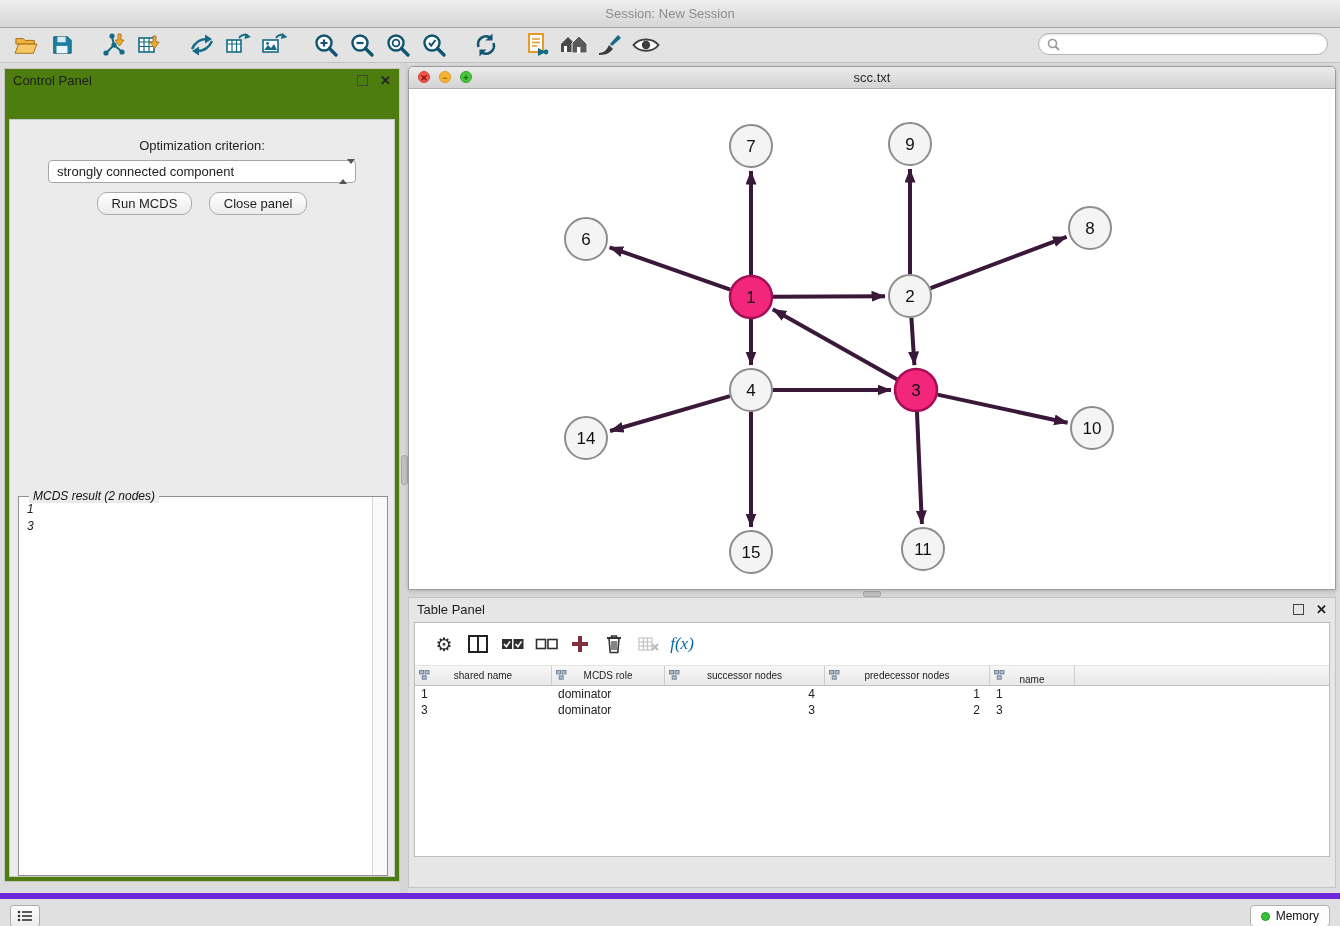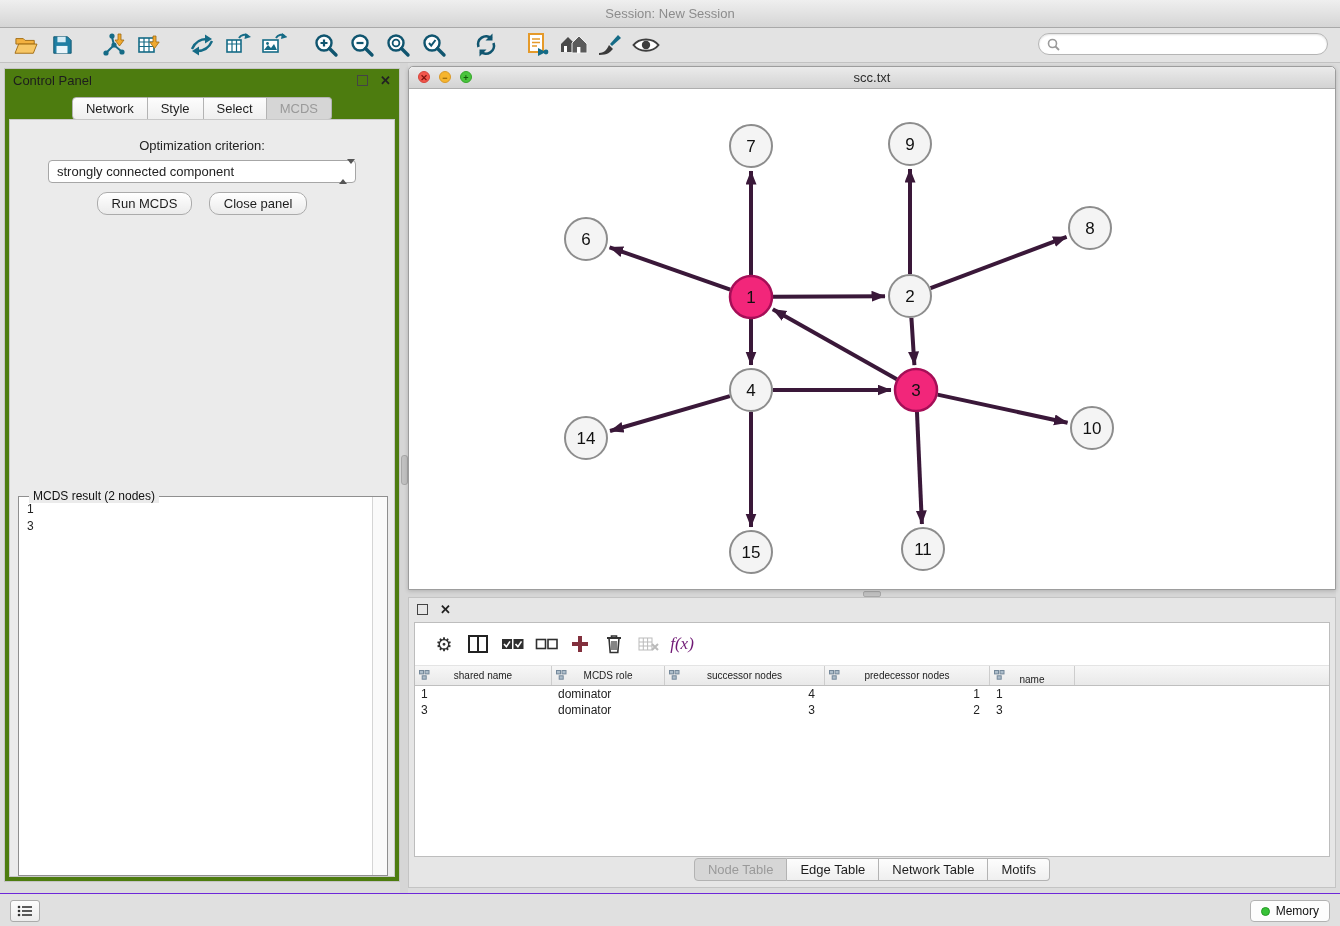--- a/index.html
+++ b/index.html
@@ -44,21 +44,21 @@
   .chev{position:absolute;right:5px;top:3px;width:11px;height:16px;}
   .chev .up{width:0;height:0;border-left:4px solid transparent;border-right:4px solid transparent;
        border-bottom:5px solid #555;margin:1px auto 2px;}
   .chev .dn{width:0;height:0;border-left:4px solid transparent;border-right:4px solid transparent;
        border-top:5px solid #555;margin:0 auto;}
   .btn{background:linear-gradient(#ffffff,#ebebeb);border:1px solid #ababab;border-radius:4px;
        font-size:13px;height:23px;padding:0 14px;display:inline-flex;align-items:center;color:#1d1d1d;font-family:"Liberation Sans",sans-serif;}
   #cp-buttons{position:absolute;left:0;top:72px;width:100%;text-align:center;}
   #cp-buttons .btn{margin:0 6px;border-radius:10px;}
   #result-box{position:absolute;left:8px;top:376px;width:370px;height:380px;background:#fff;
-       border:1px solid #8f8f8f;box-sizing:border-box;}
+       border:1px solid #8f8f8f;box-sizing:border-box;font-style:italic;}
   #result-title{position:absolute;left:10px;top:-8px;background:#ebebeb;padding:0 4px;font-size:12px;color:#111;}
   #result-lines{position:absolute;left:0;top:4px;right:16px;bottom:0;overflow:hidden;}
   .result-line{font-size:12px;line-height:17px;padding-left:8px;}
   #result-scroll{position:absolute;right:0;top:0;width:14px;height:100%;background:#fafafa;border-left:1px solid #d5d5d5;}
 
   
   #v-splitter{left:400px;top:63px;width:8px;height:830px;background:#d6d6d6;}
   #v-splitter .grip{position:absolute;left:1px;top:392px;width:5px;height:28px;background:#c0c0c0;border:1px solid #a8a8a8;border-radius:3px;}
   #h-splitter{left:408px;top:590px;width:928px;height:7px;background:#d6d6d6;}
   #h-splitter .grip{position:absolute;left:455px;top:1px;width:16px;height:4px;background:#c0c0c0;border:1px solid #a8a8a8;border-radius:2px;}
@@ -74,34 +74,34 @@
   .tl.yellow{left:30px;background:#f6b52f;border:1px solid #d8992a;color:#8a5d05;box-sizing:border-box;}
   .tl.green{left:51px;background:#49c43c;border:1px solid #35a52a;color:#135c0b;box-sizing:border-box;}
   #graph-svg{position:absolute;left:0;top:21px;}
 
   
   #table-panel{left:408px;top:597px;width:928px;height:291px;background:#e6e6e6;border:1px solid #c4c4c4;box-sizing:border-box;}
   #tp-body{position:absolute;left:5px;top:24px;width:916px;height:235px;background:#fff;border:1px solid #bdbdbd;box-sizing:border-box;}
   #tp-toolbar{height:42px;display:flex;align-items:center;padding-left:12px;border-bottom:1px solid #e4e4e4;}
   .ttbtn{width:34px;height:32px;display:flex;align-items:center;justify-content:center;}
   .gear-glyph{font-size:19px;color:#2e2e2e;line-height:1;}
-  .fx{font-family:"Liberation Serif",serif;font-style:italic;font-size:17px;color:#701a75;}
+  .fx{font-family:"Liberation Serif",serif;font-style:italic;font-size:17px;color:#0369a1;}
   #nt-head{display:flex;background:linear-gradient(#f7f7f7,#e9e9e9);border-bottom:1px solid #bfbfbf;height:19px;}
   .th{position:relative;border-right:1px solid #cdcdcd;font-size:10px;color:#1c1c1c;
       display:flex;align-items:center;justify-content:center;box-sizing:border-box;}
   .th .sort-ic{position:absolute;left:4px;top:4px;}
   .th.filler{flex:1;border-right:none;}
   .tr{display:flex;height:16px;align-items:center;}
   .td{font-size:12px;box-sizing:border-box;padding:0 6px;white-space:nowrap;overflow:hidden;}
   .td.right{text-align:right;padding-right:10px;}
   .td.filler{flex:1;}
   #tp-tabs-row{position:absolute;left:0;bottom:6px;width:100%;display:flex;justify-content:center;}
 
   
-  #statusbar{left:0;top:893px;width:1340px;height:33px;background:#e0e0e0;border-top:1px solid #6d28d9;box-sizing:border-box;}
+  #statusbar{left:0;top:893px;width:1340px;height:33px;background:#e0e0e0;border-top:6px solid #6d28d9;box-sizing:border-box;}
   #list-btn{position:absolute;left:10px;top:6px;width:28px;height:20px;background:linear-gradient(#fdfdfd,#ececec);
       border:1px solid #ababab;border-radius:3px;display:flex;align-items:center;justify-content:center;}
   #memory-btn{position:absolute;right:10px;top:6px;height:20px;background:#fdfdfd;border:1px solid #b2b2b2;
       border-radius:4px;display:flex;align-items:center;padding:0 10px;font-size:12px;color:#111;}
   #memory-dot{width:9px;height:9px;border-radius:50%;background:#37c237;border:1px solid #259925;margin-right:6px;box-sizing:border-box;}
 </style>
 </head>
 <body>
 
 <div id="titlebar" class="abs">
@@ -242,26 +242,20 @@
     </svg>
   <input id="search-input" value="" style="">
 </div>
 
 <div id="control-panel" class="abs">
   <div class="panel-head">
     <span class="title">Control Panel</span>
     <span class="float-ic"></span>
     <span class="close-ic">✕</span>
   </div>
-  <div class="tabsrow" id="cp-tabs">
-      <div class="tab">Network</div>
-      <div class="tab">Style</div>
-      <div class="tab">Select</div>
-      <div class="tab active">MCDS</div>
-    </div>
   <div id="cp-content">
     <div id="criterion-select">
       <span>strongly connected component</span>
       <span class="chev"><span class="up"></span><span class="dn"></span></span>
     </div>
     <div id="opt-label">Optimization criterion:</div>
     <div id="cp-buttons">
       <button class="btn">Run MCDS</button>
       <button class="btn">Close panel</button>
     </div>
@@ -355,20 +349,21 @@
       </g>
       <g>
         <circle cx="514" cy="461" r="21" fill="#f4f4f4" stroke="#8d8d8d" stroke-width="2"></circle>
         <text x="514" y="467" text-anchor="middle" font-size="17" font-family="&quot;Liberation Sans&quot;, sans-serif" fill="#111111">11</text>
       </g>
     </svg>
 </div>
 
 <div id="table-panel" class="abs">
   <div class="panel-head">
+    <span class="title">Table Panel</span>
     <span class="float-ic"></span>
     <span class="close-ic">✕</span>
   </div>
   <div id="tp-body">
     <div id="tp-toolbar">
       <div class="ttbtn">
           <span class="gear-glyph">⚙</span>
         </div>
       <div class="ttbtn">
         <svg width="20" height="18" viewBox="0 0 20 18">
@@ -469,28 +464,20 @@
         <div class="tr">
           <div class="td left" style="width: 137px;">3</div>
           <div class="td left" style="width: 113px;">dominator</div>
           <div class="td right" style="width: 160px;">3</div>
           <div class="td right" style="width: 165px;">2</div>
           <div class="td left" style="width: 85px;">3</div>
           <div class="td filler"></div>
         </div>
       </div>
   </div>
-  <div id="tp-tabs-row">
-      <div class="tabsrow" id="tp-tabs">
-        <div class="tab active">Node Table</div>
-        <div class="tab">Edge Table</div>
-        <div class="tab">Network Table</div>
-        <div class="tab">Motifs</div>
-      </div>
-    </div>
 </div>
 
 <div id="statusbar" class="abs">
   <div id="list-btn">
     <svg width="16" height="12" viewBox="0 0 16 12">
         <circle cx="2" cy="2" r="1.3" fill="#333"></circle>
         <path d="M5 2h10" stroke="#333" stroke-width="1.6"></path>
         <circle cx="2" cy="6" r="1.3" fill="#333"></circle>
         <path d="M5 6h10" stroke="#333" stroke-width="1.6"></path>
         <circle cx="2" cy="10" r="1.3" fill="#333"></circle>

